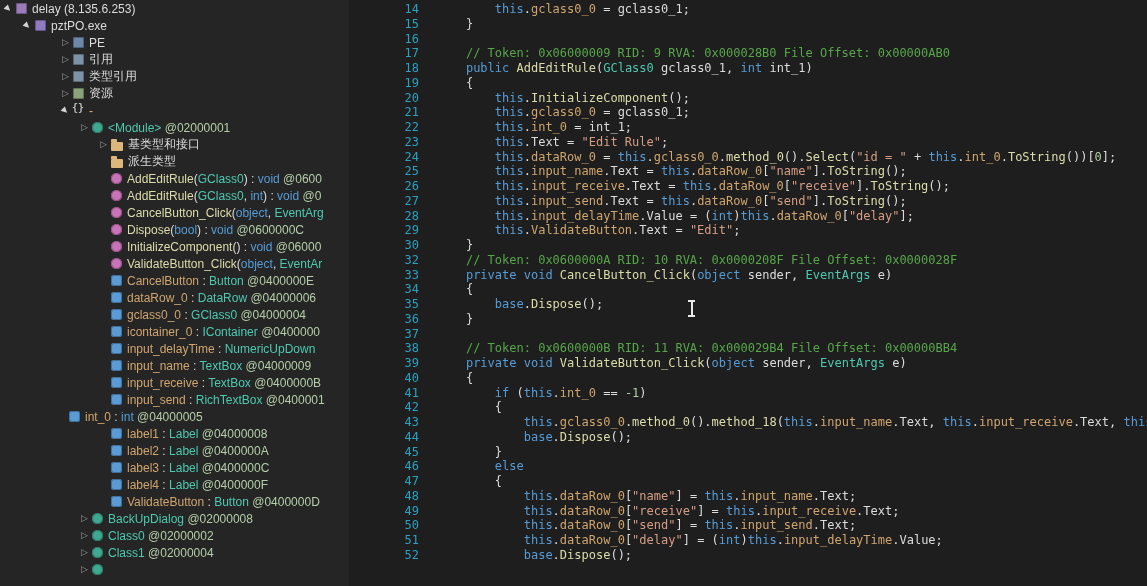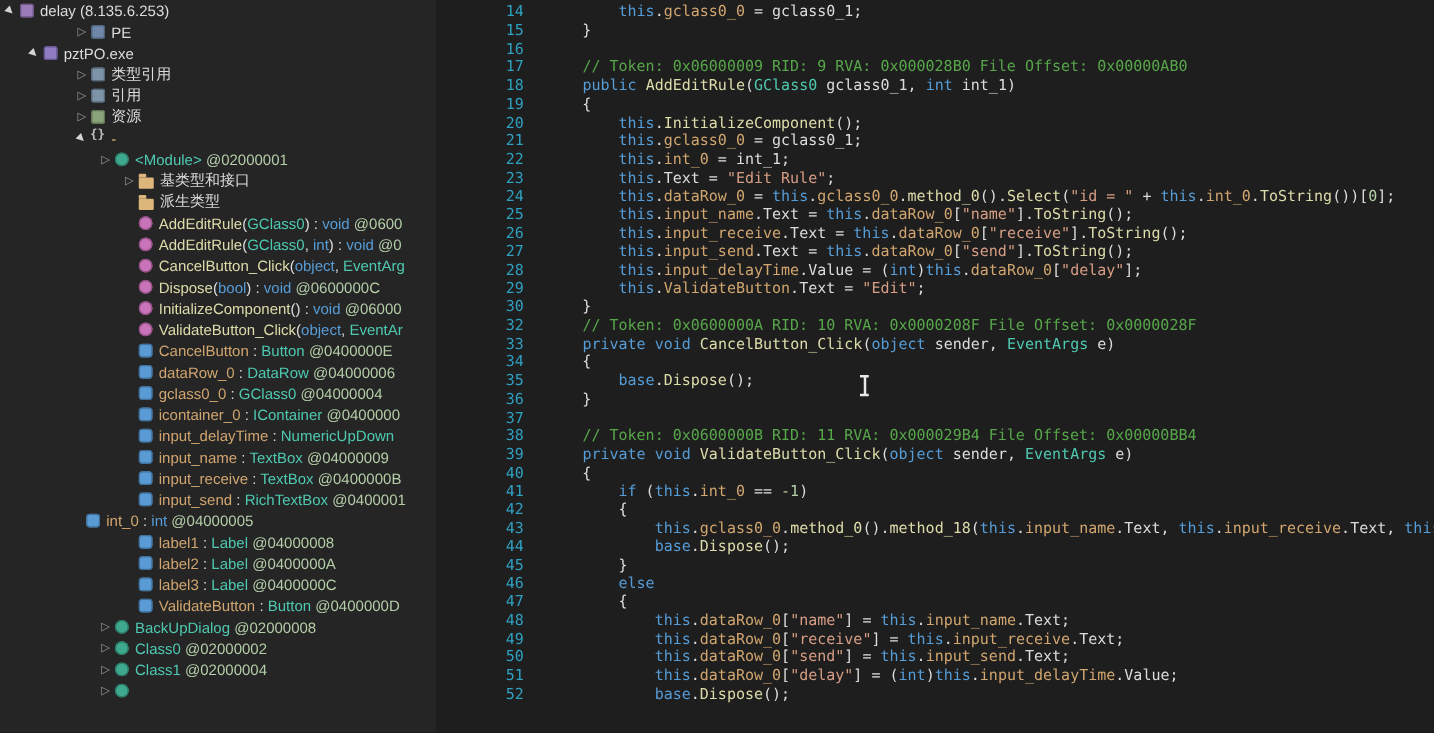--- a/index.html
+++ b/index.html
@@ -57,39 +57,39 @@
 <body>
 
 <div class="app">
   <div class="tree-panel">
     <div id="tree">
         <div class="tree-row" style="padding-left: 2px;">
           <span class="exp open"></span>
           <span class="ticon assembly"></span>
           <span class="tlabel"><span class="tk-plain">delay (8.135.6.253)</span></span>
         </div>
-        <div class="tree-row" style="padding-left: 59px;">
-          <span class="exp closed"></span>
-          <span class="ticon pe"></span>
-          <span class="tlabel"><span class="tk-plain">PE</span></span>
-        </div>
         <div class="tree-row" style="padding-left: 21px;">
           <span class="exp open"></span>
           <span class="ticon module"></span>
           <span class="tlabel"><span class="tk-plain">pztPO.exe</span></span>
         </div>
         <div class="tree-row" style="padding-left: 59px;">
           <span class="exp closed"></span>
+          <span class="ticon pe"></span>
+          <span class="tlabel"><span class="tk-plain">PE</span></span>
+        </div>
+        <div class="tree-row" style="padding-left: 59px;">
+          <span class="exp closed"></span>
+          <span class="ticon ref"></span>
+          <span class="tlabel"><span class="tk-plain">引用</span></span>
+        </div>
+        <div class="tree-row" style="padding-left: 59px;">
+          <span class="exp closed"></span>
           <span class="ticon ref"></span>
           <span class="tlabel"><span class="tk-plain">类型引用</span></span>
-        </div>
-        <div class="tree-row" style="padding-left: 59px;">
-          <span class="exp closed"></span>
-          <span class="ticon ref"></span>
-          <span class="tlabel"><span class="tk-plain">引用</span></span>
         </div>
         <div class="tree-row" style="padding-left: 59px;">
           <span class="exp closed"></span>
           <span class="ticon res"></span>
           <span class="tlabel"><span class="tk-plain">资源</span></span>
         </div>
         <div class="tree-row" style="padding-left: 59px;">
           <span class="exp open"></span>
           <span class="ticon namespace"></span>
           <span class="tlabel"><span class="tk-ns">-</span></span>
@@ -191,20 +191,25 @@
         </div>
         <div class="tree-row" style="padding-left: 97px;">
           <span class="exp none"></span>
           <span class="ticon field"></span>
           <span class="tlabel"><span class="tk-field">label2</span><span class="tk-plain"> : </span><span class="tk-type">Label</span><span class="tk-plain"> </span><span class="tk-token">@0400000A</span></span>
         </div>
         <div class="tree-row" style="padding-left: 97px;">
           <span class="exp none"></span>
           <span class="ticon field"></span>
           <span class="tlabel"><span class="tk-field">label3</span><span class="tk-plain"> : </span><span class="tk-type">Label</span><span class="tk-plain"> </span><span class="tk-token">@0400000C</span></span>
+        </div>
+        <div class="tree-row" style="padding-left: 97px;">
+          <span class="exp none"></span>
+          <span class="ticon field"></span>
+          <span class="tlabel"><span class="tk-field">label4</span><span class="tk-plain"> : </span><span class="tk-type">Label</span><span class="tk-plain"> </span><span class="tk-token">@0400000F</span></span>
         </div>
         <div class="tree-row" style="padding-left: 97px; text-align: right;">
           <span class="exp none"></span>
           <span class="ticon field"></span>
           <span class="tlabel"><span class="tk-field">ValidateButton</span><span class="tk-plain"> : </span><span class="tk-type">Button</span><span class="tk-plain"> </span><span class="tk-token">@0400000D</span></span>
         </div>
         <div class="tree-row" style="padding-left: 78px;">
           <span class="exp closed"></span>
           <span class="ticon class"></span>
           <span class="tlabel"><span class="tk-type">BackUpDialog</span><span class="tk-plain"> </span><span class="tk-token">@02000008</span></span>

